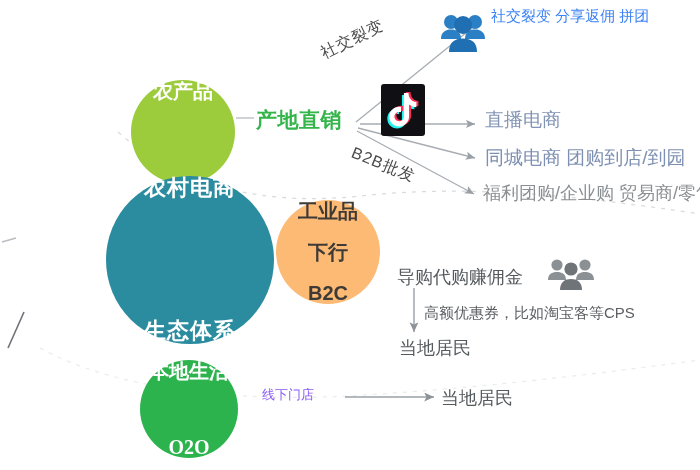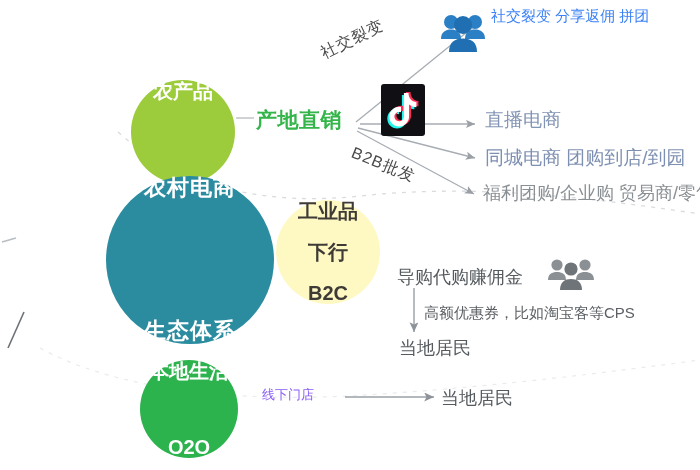--- a/index.html
+++ b/index.html
@@ -32,27 +32,27 @@
     background:#9ccb3b;color:#ffffff;
     font-size:20px;font-weight:bold;z-index:5;
   }
   #node-nongzi{
     left:24px;top:196px;width:104px;height:104px;
     background:#a8c4e8;color:#ffffff;
     font-size:21px;font-weight:bold;z-index:4;
   }
   #node-industrial{
     left:276px;top:200px;width:104px;height:104px;
-    background:#fef9c3;color:#3e3a36;
+    background:#fdba74;color:#3e3a36;
     font-size:20px;font-weight:bold;z-index:5;
   }
   #node-o2o{
     left:140px;top:360px;width:98px;height:98px;
     background:#2db34d;color:#ffffff;
-    font-size:20px;font-weight:bold;z-index:5;
+    font-size:20px;font-weight:bold;z-index:5;font-family:Liberation Serif, serif;
   }
 
   
   .lbl{position:absolute;white-space:nowrap;}
   #label-direct{
     left:256px;top:106px;font-size:21px;font-weight:bold;color:#33b54a;
     letter-spacing:0.5px;z-index:7;
   }
   #label-social-fission{
     left:322px;top:44px;font-size:16px;color:#4a4a4a;

